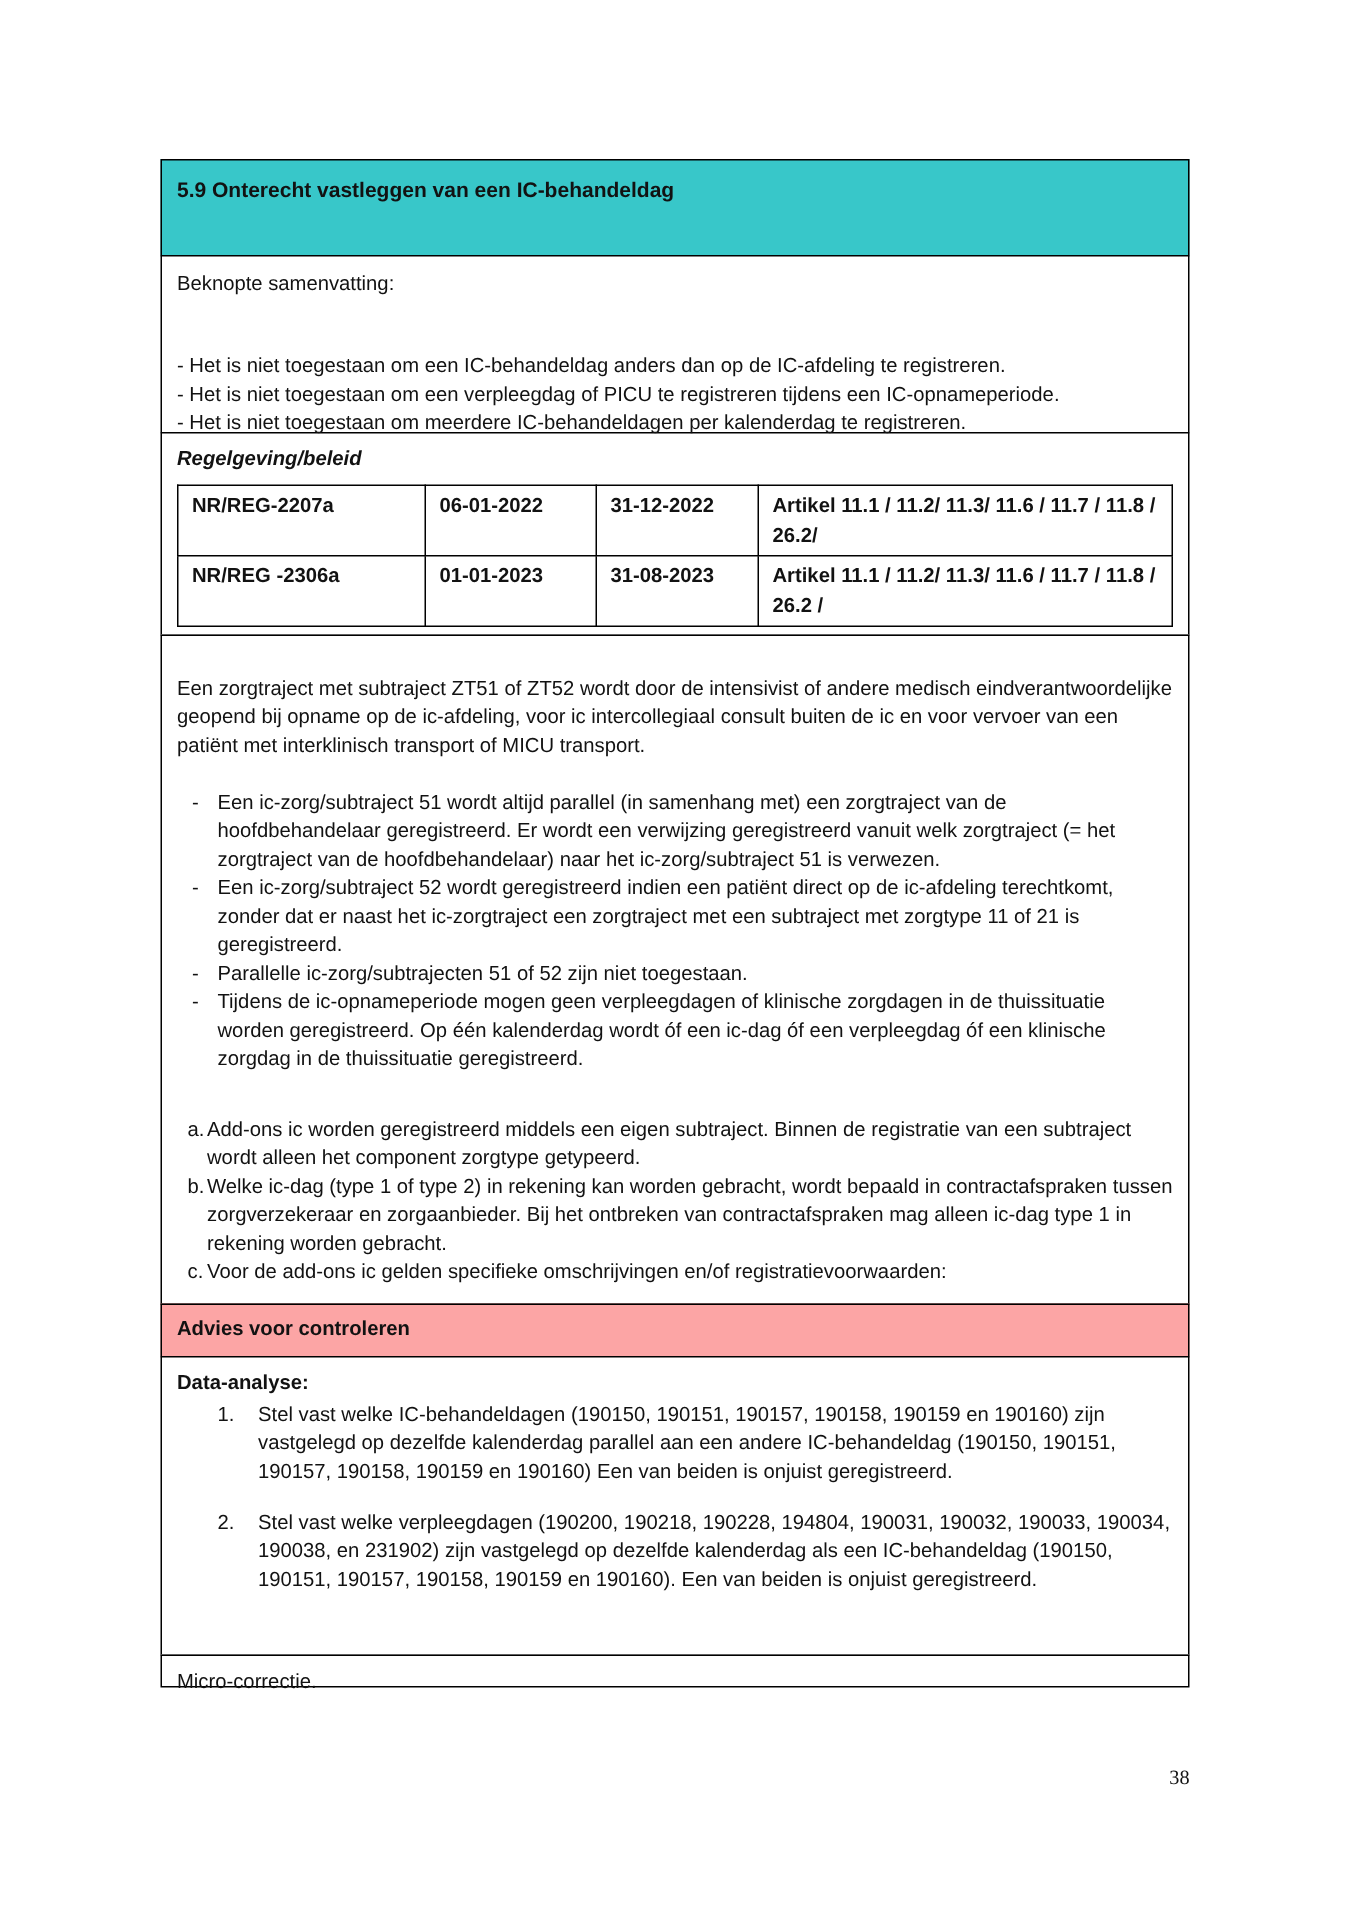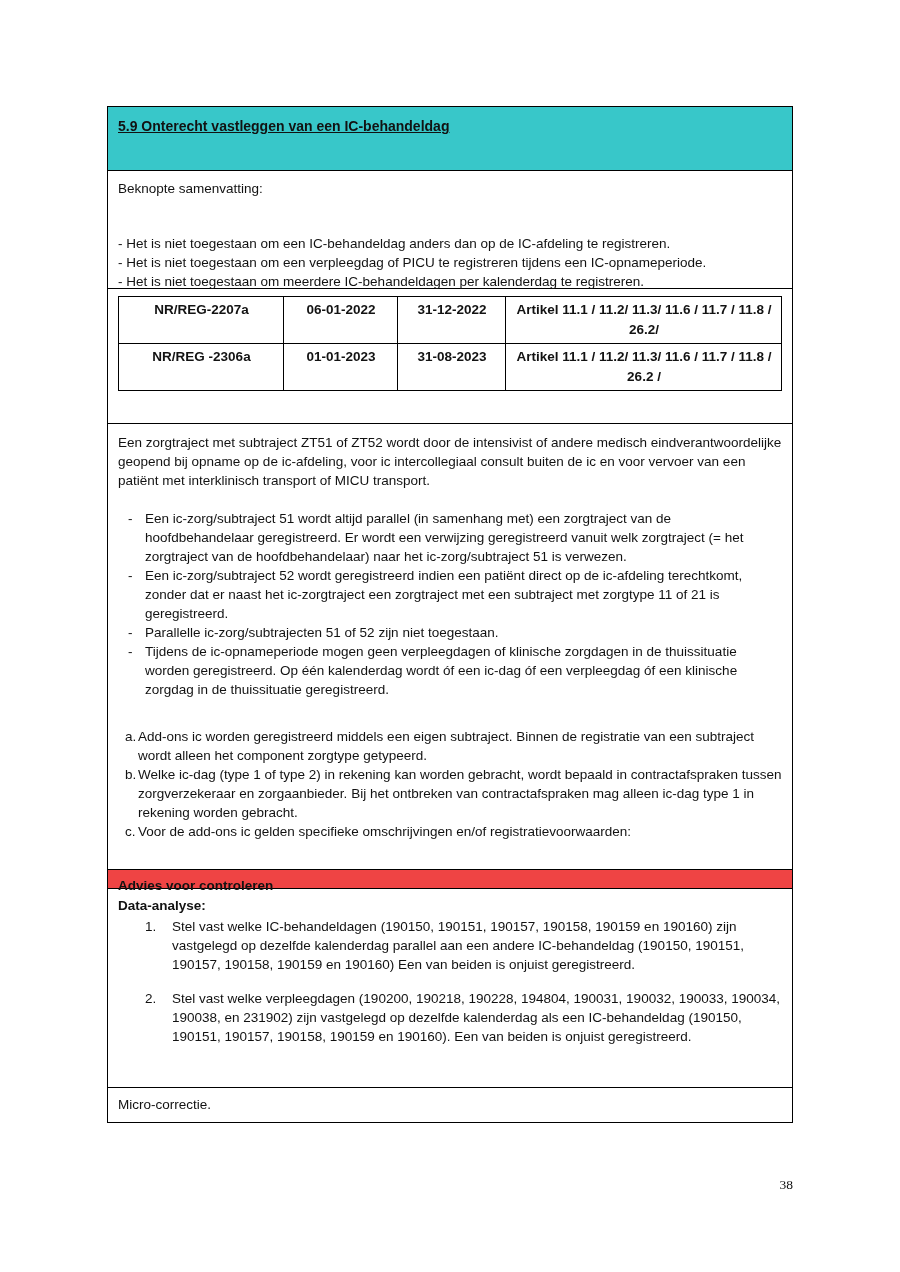--- a/index.html
+++ b/index.html
@@ -21,63 +21,61 @@
     margin-top:-1px;
     padding:8px 10px;
     background:#fff;
   }
   .sec-header {
     height:65px;
     background:#38c7c9;
     font-weight:bold;
     font-size:14px;
     padding-top:10px;
-    text-decoration:underline;
   }
   .sec-summary { height:119px; }
   .summary-label { margin-bottom:36px; }
   .summary-line { white-space:pre-wrap; }
   .sec-regulation { height:136px; padding-top:7px; }
   .reg-label { font-weight:bold; font-style:italic; margin-bottom:8px; }
   table.reg-table {
     border-collapse:collapse;
     width:100%;
     table-layout:fixed;
-    text-align:center;
   }
   table.reg-table td {
     border:1px solid #000;
     padding:3px 8px 3px 9px;
     vertical-align:top;
     font-weight:bold;
     height:42px;
     line-height:20px;
   }
   col.c1 { width:165px; }
   col.c2 { width:114px; }
   col.c3 { width:108px; }
   .sec-body { height:447px; padding-top:9px; }
-  .body-intro { margin-bottom:19px; }
+  .body-intro { margin-bottom:19px;margin-top:16px; }
   .bullet-list { margin-bottom:28px; }
   .bullet-item { position:relative; padding-left:27px; }
   .bullet-item .marker { position:absolute; left:10px; top:0; }
   .letter-item { position:relative; padding-left:20px; }
   .letter-item .marker { position:absolute; left:7px; top:0; }
   .bar {
-    height:20px;
-    background:#ef4444;
+    height:36px;
+    background:#fca5a5;
     font-weight:bold;
     padding-top:6px;
   }
   .sec-analysis { height:200px; padding-top:7px; }
   .analysis-label { font-weight:bold; }
   .step-item { position:relative; padding-left:54px; margin-top:2px; }
   .step-item .marker { position:absolute; left:27px; top:0; }
   .step-item + .step-item { margin-top:15px; }
-  .sec-micro { height:36px; padding-top:7px; }
+  .sec-micro { height:22px; padding-top:7px; }
   .page-number {
     position:absolute;
     top:1175px;
     right:107px;
     font-size:13.5px;
     font-family:Liberation Serif, serif;
   }
 </style>
 </head>
 <body>
@@ -89,20 +87,21 @@
   </div>
 
   <div class="section sec-summary">
     <div class="summary-label">Beknopte samenvatting:</div>
     <div class="summary-line">- Het is niet toegestaan om een IC-behandeldag anders dan op de IC-afdeling te registreren.</div>
     <div class="summary-line">- Het is niet toegestaan om een verpleegdag of PICU te registreren tijdens een IC-opnameperiode.</div>
     <div class="summary-line">- Het is niet toegestaan om meerdere IC-behandeldagen per kalenderdag te registreren.</div>
   </div>
 
   <div class="section sec-regulation">
+    <div class="reg-label">Regelgeving/beleid</div>
     <table class="reg-table">
       <colgroup>
           <col class="c1">
           <col class="c2">
           <col class="c3">
           <col>
         </colgroup>
       <tbody>
           <tr>
         <td>NR/REG-2207a</td>

